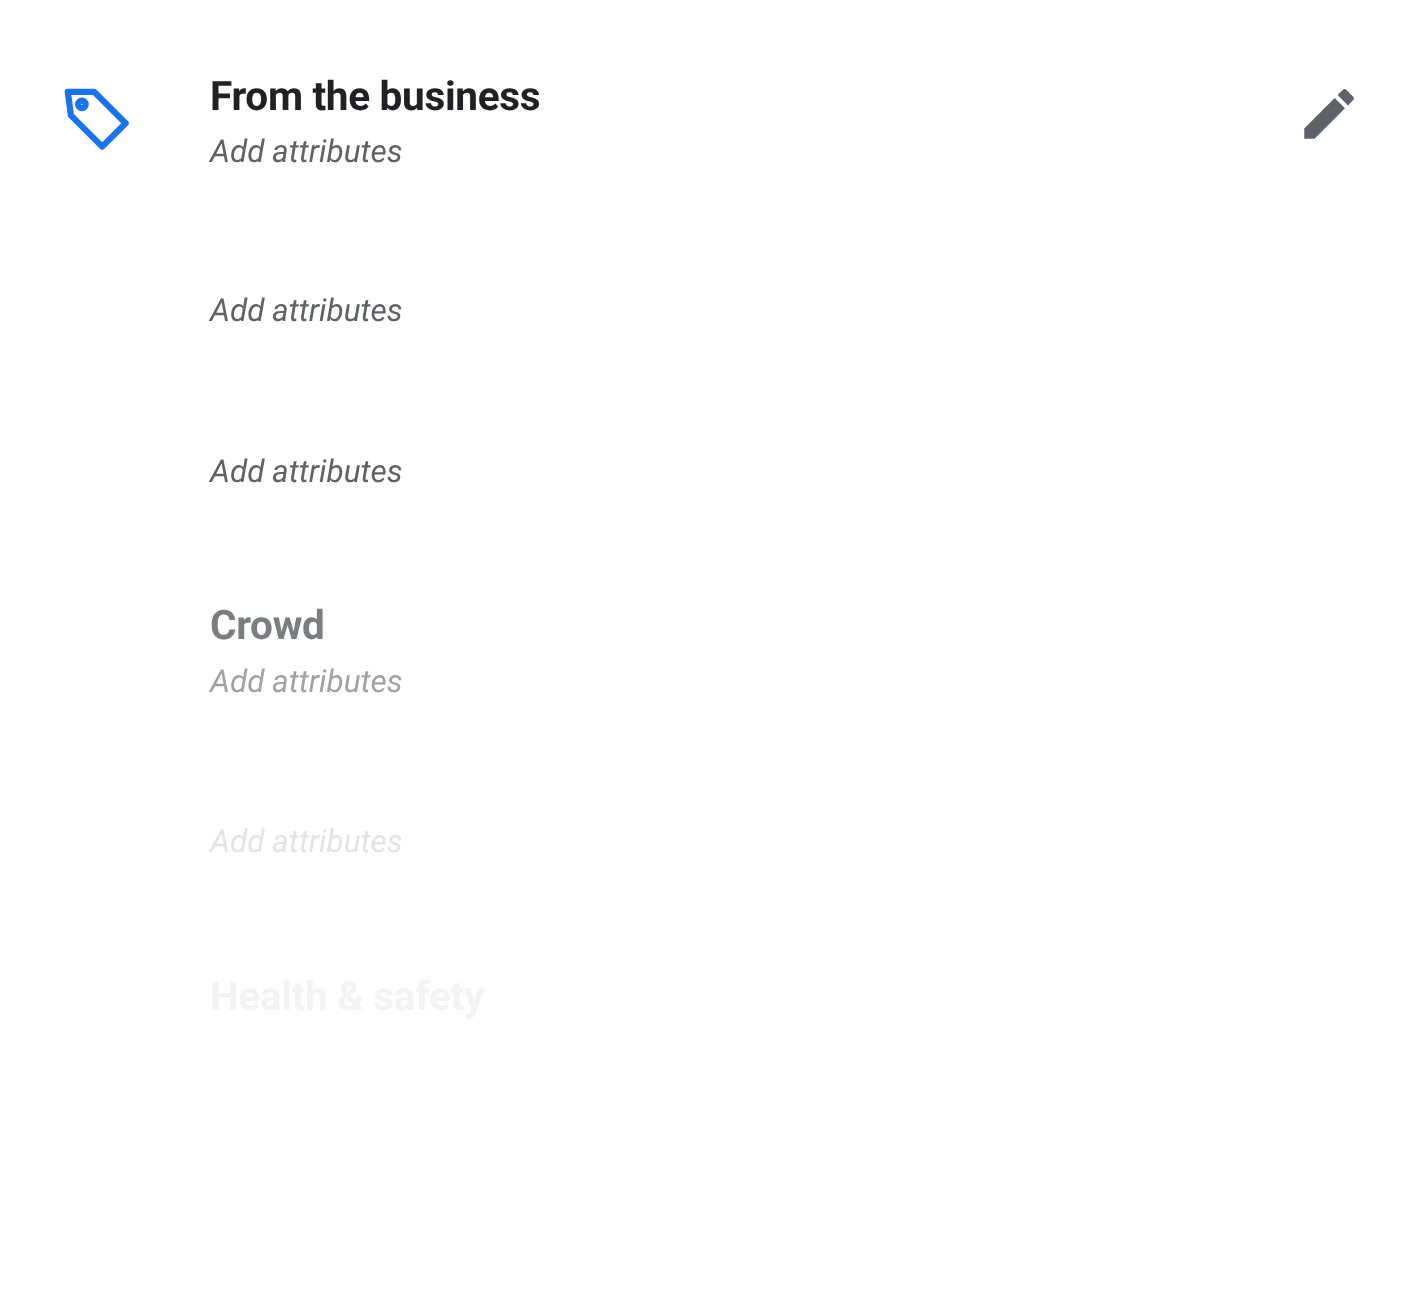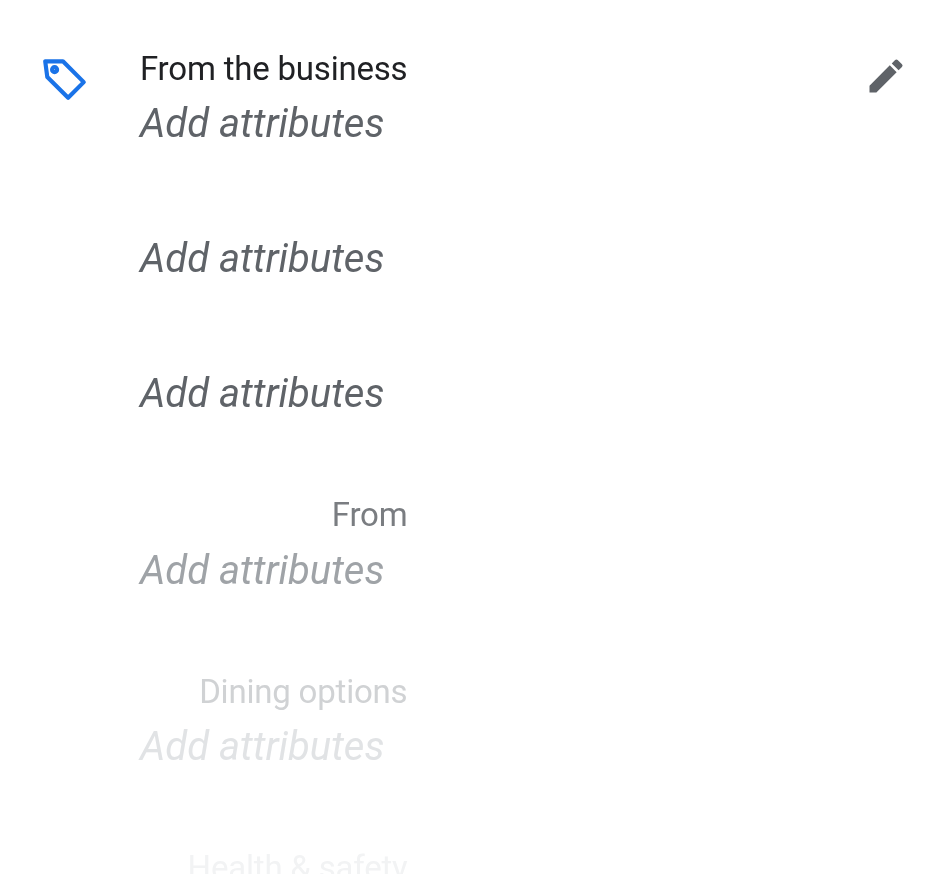--- a/index.html
+++ b/index.html
@@ -48,29 +48,28 @@
     }
     .sections {
       display: flex;
       flex-direction: column;
       gap: 70px;
     }
     .section-block {
       cursor: pointer;
     }
     .section-title {
-      font-size: 33px;
-      font-weight: 400;
+      font-size: 27px;
+      font-weight: 700;
       color: #202124;
       line-height: 1.25;
       letter-spacing: -0.2px;
-      text-align: right;
     }
     .section-action {
-      font-size: 40px;
+      font-size: 21px;
       font-style: italic;
       font-weight: 400;
       color: #5f6368;
       line-height: 1.5;
       margin-top: 5px;
     }
     .faded-1 .section-title {
       color: #7a7d81;
     }
     .faded-1 .section-action {
@@ -102,25 +101,24 @@
         <div class="section-title">From the business</div>
         <div class="section-action">Add attributes</div>
       </div>
       <div class="section-block">
         <div class="section-action">Add attributes</div>
       </div>
       <div class="section-block">
         <div class="section-action">Add attributes</div>
       </div>
       <div class="section-block faded-1">
-        <div class="section-title">From</div>
+        <div class="section-title">Crowd</div>
         <div class="section-action">Add attributes</div>
       </div>
       <div class="section-block faded-2">
-        <div class="section-title">Dining options</div>
         <div class="section-action">Add attributes</div>
       </div>
       <div class="section-block faded-3">
         <div class="section-title">Health &amp; safety</div>
 
       </div>
     </div>
   </div>
   <span class="edit-icon">
     <svg viewBox="0 0 24 24" fill="#5f6368">

